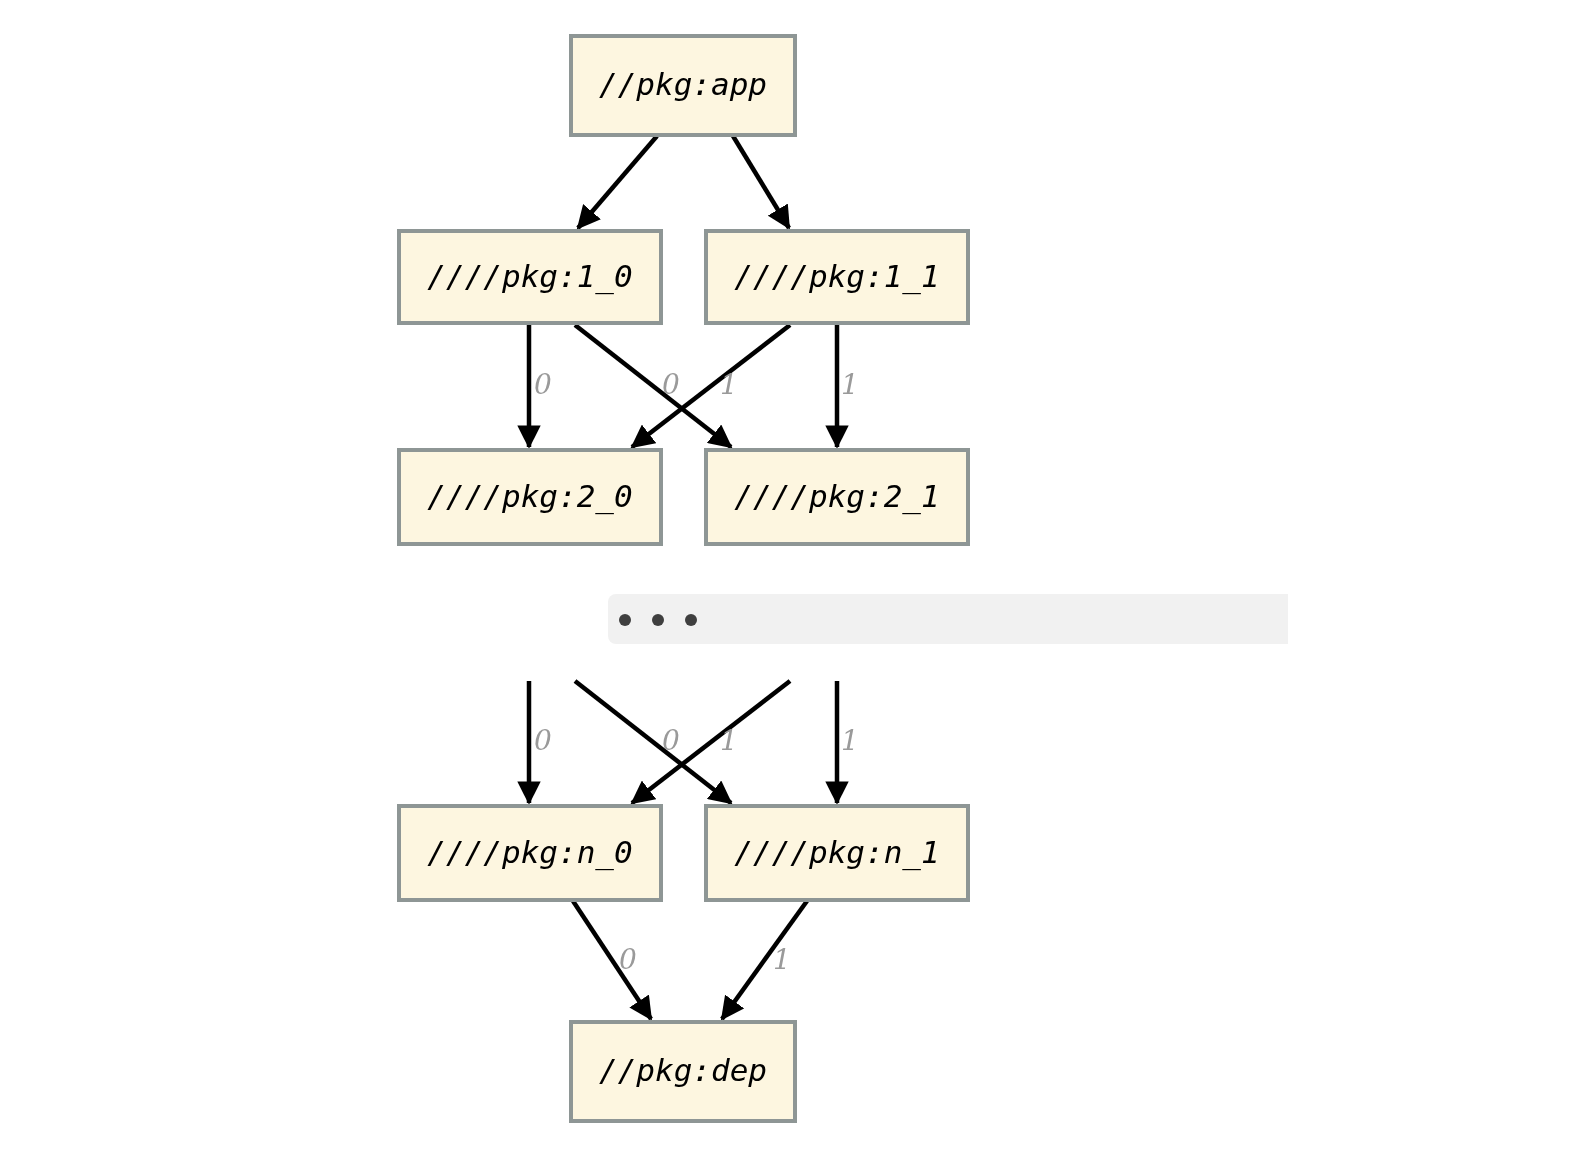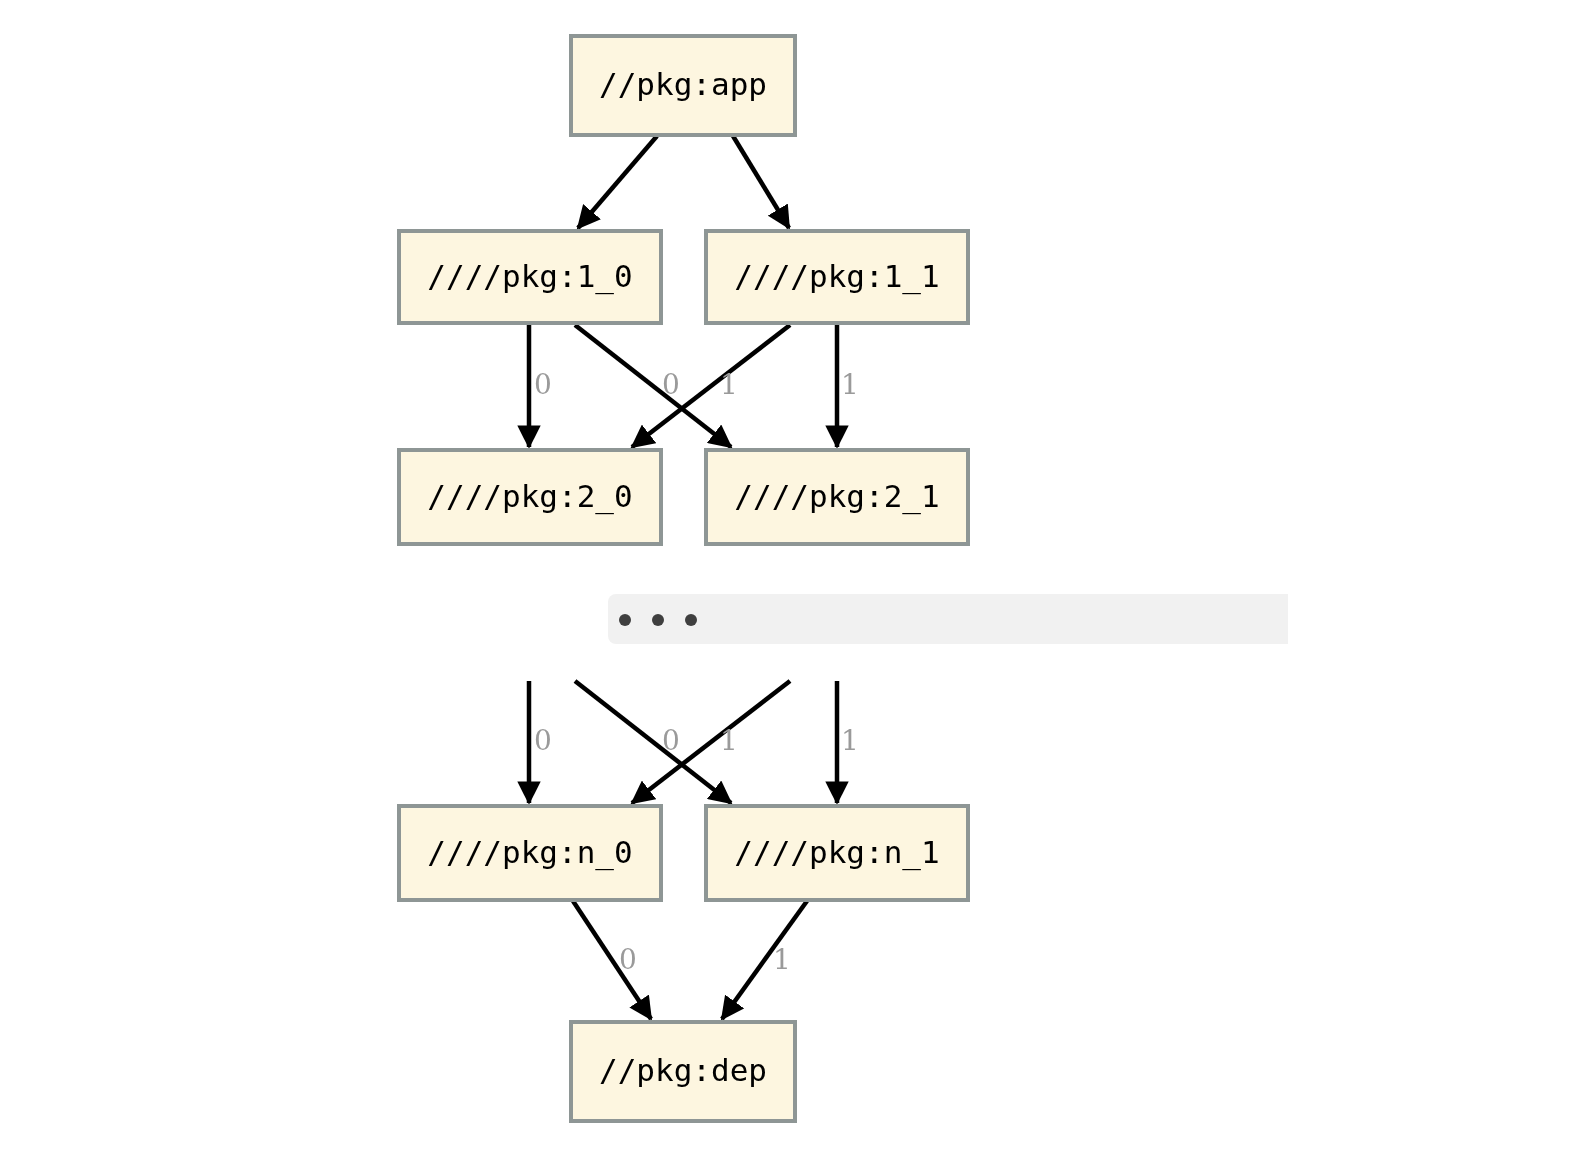--- a/index.html
+++ b/index.html
@@ -7,20 +7,21 @@
     padding: 0;
     background: #ffffff;
   }
   #canvas {
     position: relative;
     width: 1288px;
     height: 1162px;
     background: #ffffff;
     overflow: hidden;
     font-family: "DejaVu Sans Mono", "Liberation Mono", monospace;
+    font-style: italic;
   }
   #graph-svg {
     position: absolute;
     left: 0;
     top: 0;
     width: 1592px;
     height: 1162px;
   }
   .node-rect {
     fill: #fdf6e0;

